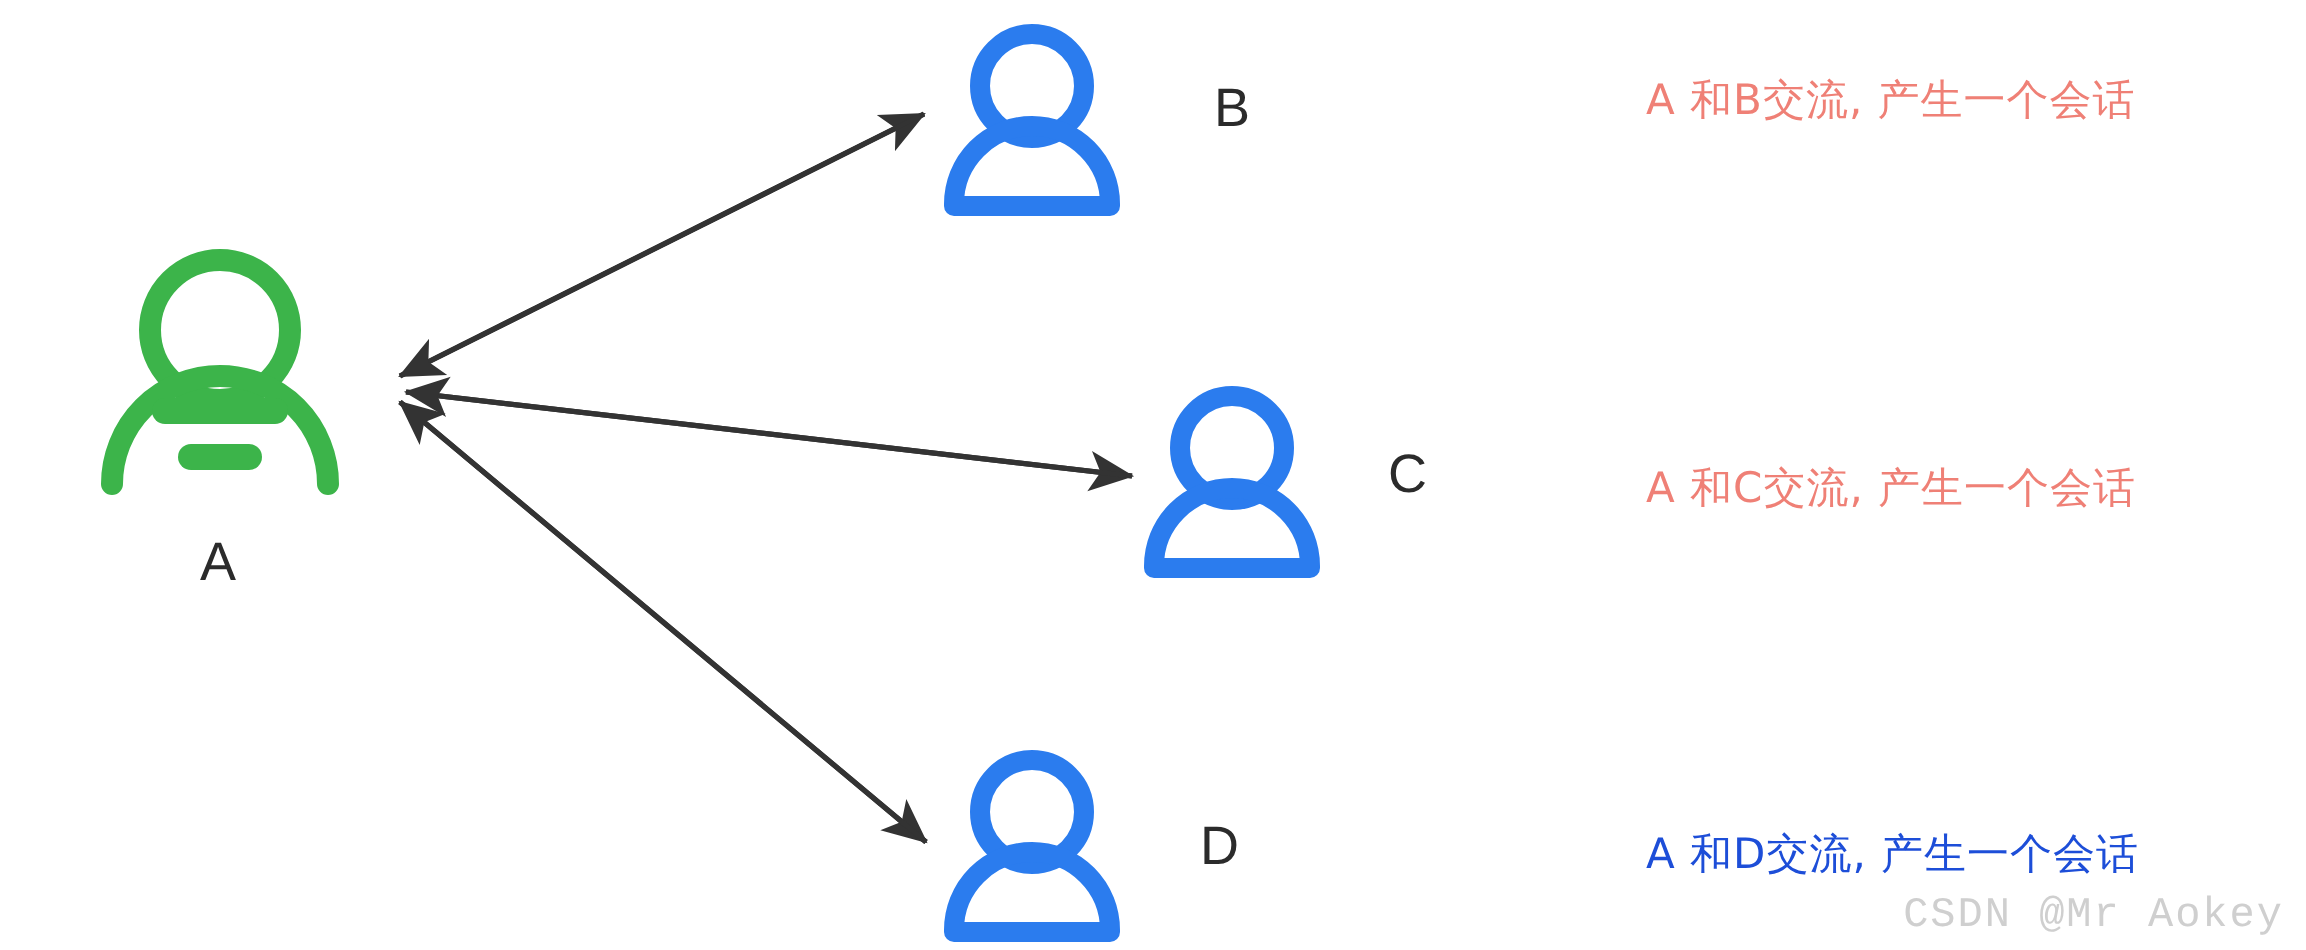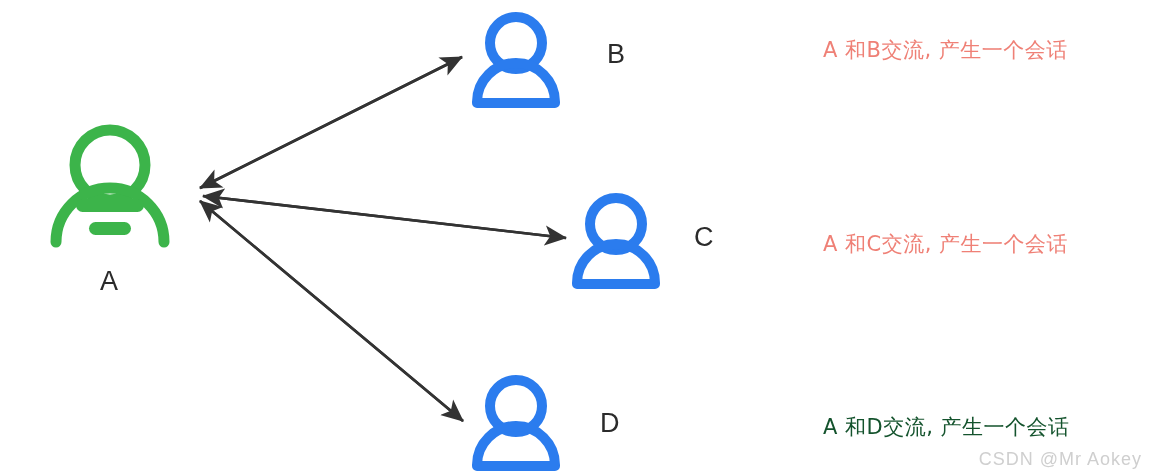--- a/index.html
+++ b/index.html
@@ -42,22 +42,22 @@
     font-weight: 400;
     line-height: 1.15;
     white-space: nowrap;
     letter-spacing: 0.5px;
     user-select: none;
   }
   .watermark {
     position: absolute;
     right: 11px;
     bottom: 5px;
-    font-size: 18px;
-    font-family: Liberation Sans, sans-serif;
+    font-size: 21px;
+    font-family: Liberation Mono, monospace;
     color: #cfcfcf;
     letter-spacing: 1px;
     white-space: nowrap;
     user-select: none;
   }
 </style>
 </head>
 <body>
 
 <div id="canvas">
@@ -118,17 +118,17 @@
   <div class="node-label" style="left:607px; top:41px;">B</div>
 
   <div class="node-label" style="left:694px; top:224px;">C</div>
 
   <div class="node-label" style="left:600px; top:410px;">D</div>
 
   <div class="annotation" style="left:823px; top:232px; color:#ef8076;">A 和C交流, 产生一个会话</div>
 
   <div class="annotation" style="left:823px; top:38px; color:#ef8076;">A 和B交流, 产生一个会话</div>
 
-  <div class="annotation" style="left:823px; top:415px; color:#14532d;">A 和D交流, 产生一个会话</div>
+  <div class="annotation" style="left:823px; top:415px; color:#1d4ed8;">A 和D交流, 产生一个会话</div>
 
   <div class="watermark">CSDN @Mr  Aokey</div>
 
 </div>
 
 </body></html>

